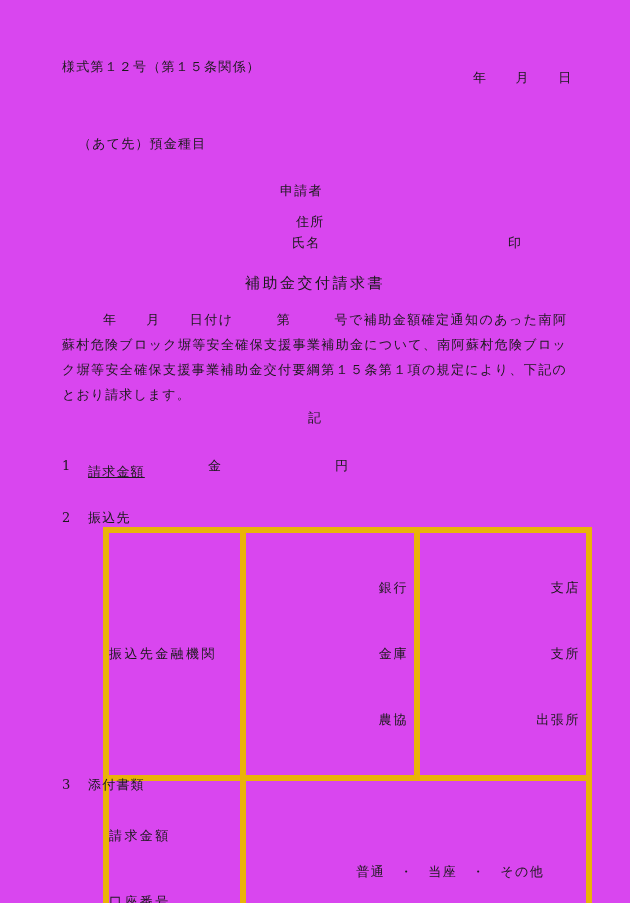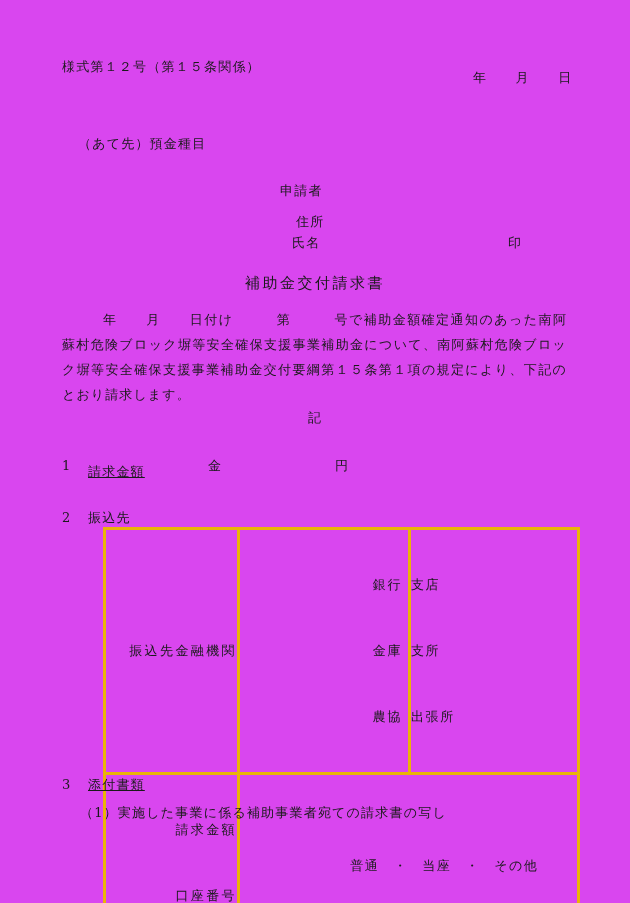--- a/index.html
+++ b/index.html
@@ -64,55 +64,55 @@
 
   .s1-num   { left: 62px;  top: 459px; }
   .s1-label { left: 88px;  top: 465px; text-decoration: underline; }
   .s1-kin   { left: 208px; top: 459px; }
   .s1-yen   { left: 335px; top: 459px; }
 
   .s2-num   { left: 62px;  top: 511px; }
   .s2-label { left: 88px;  top: 511px; }
 
   .s3-num   { left: 62px;  top: 778px; }
-  .s3-label { left: 88px;  top: 778px; text-decoration: underline; }
+  .s3-label { left: 88px;  top: 778px; }
   .s3-i1    { left: 80px;  top: 806px; letter-spacing: 1.2px; }
   .s3-i2    { left: 80px;  top: 834px; letter-spacing: 1.2px; }
 
   
   table.bank {
     position: absolute;
     left: 103px;
     top: 527px;
     width: 455px;
     border-collapse: collapse;
     table-layout: fixed;
     font-size: 13px;
   }
   table.bank td {
-    border: 3px solid #eab308;
+    border: 6px solid #eab308;
     padding: 0;
     vertical-align: middle;
   }
   .cell-head {
-    text-align: right;
+    text-align: left;
     letter-spacing: 2.4px;
     white-space: pre;
     font-family: Liberation Serif, serif;
   }
   .head-stack { line-height: 22px; }
   .kind-col {
     text-align: right;
     padding-right: 6px !important;
     line-height: 22px;
     letter-spacing: 1.6px;
     white-space: pre;
   }
   .branch-col {
-    text-align: left;
+    text-align: right;
     padding-right: 6px !important;
     line-height: 22px;
     letter-spacing: 1.6px;
     white-space: pre;
   }
   .type-cell {
     text-align: left;
     padding-left: 66px !important;
     padding-top: 6px !important;
     vertical-align: top;
@@ -175,15 +175,14 @@
       <td class="type-cell" colspan="2">
         <span>普通　・　当座　・　その他</span>
       </td>
     </tr>
 
   </tbody>
     </table>
 
   <div class="t sec-num s3-num">3</div>
   <div class="t sec-label s3-label">添付書類</div>
-  <div class="t s3-i1">（1）実施した事業に係る補助事業者宛ての請求書の写し</div>
 
 </div>
 
 </body></html>

